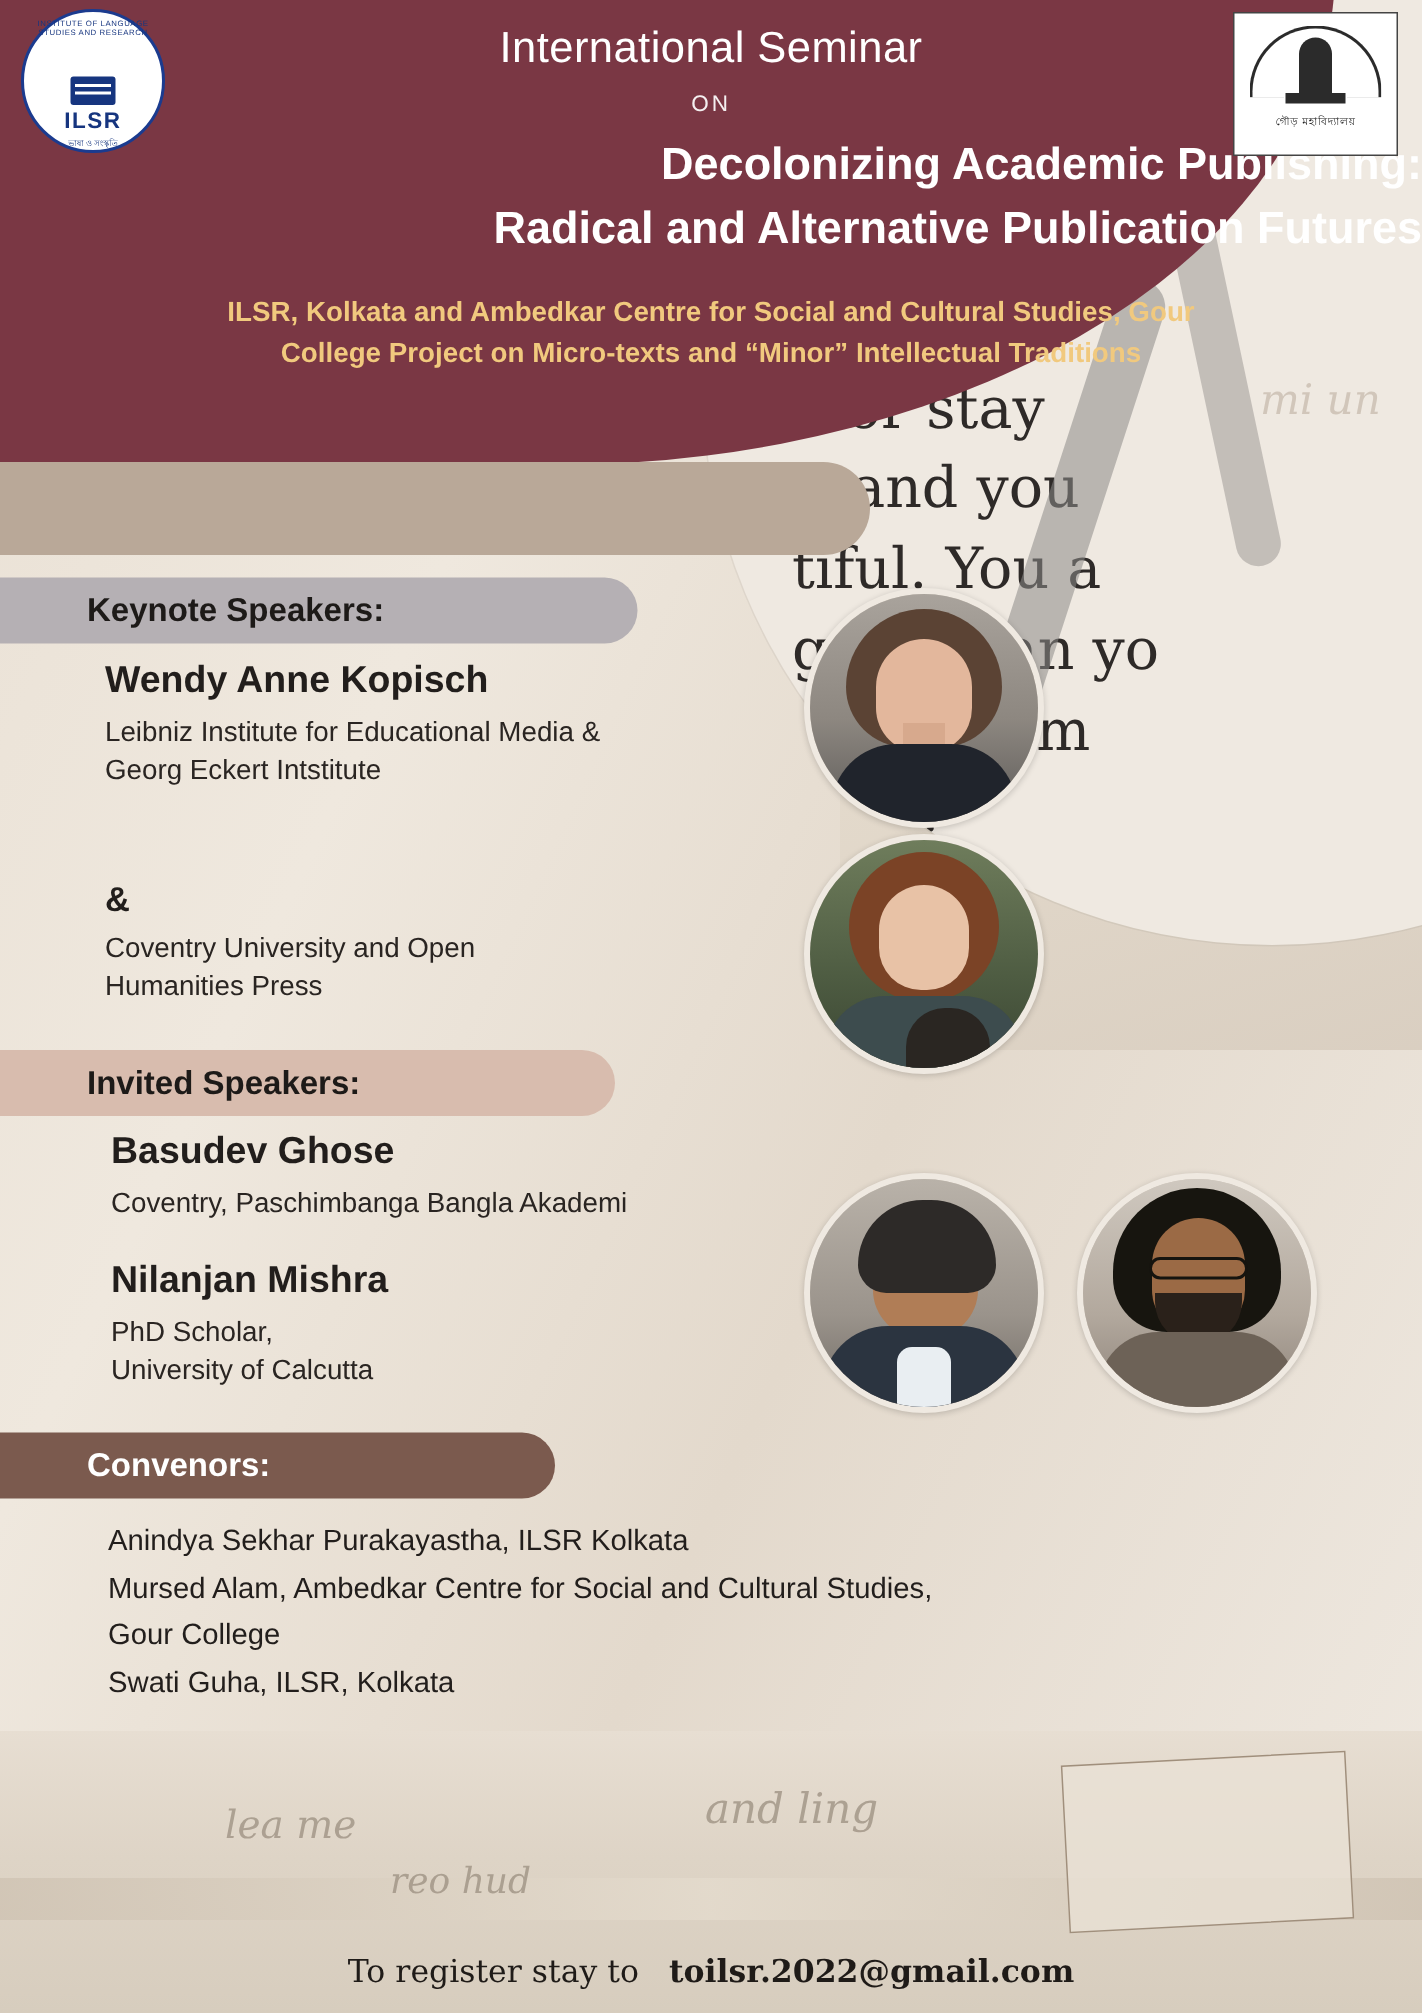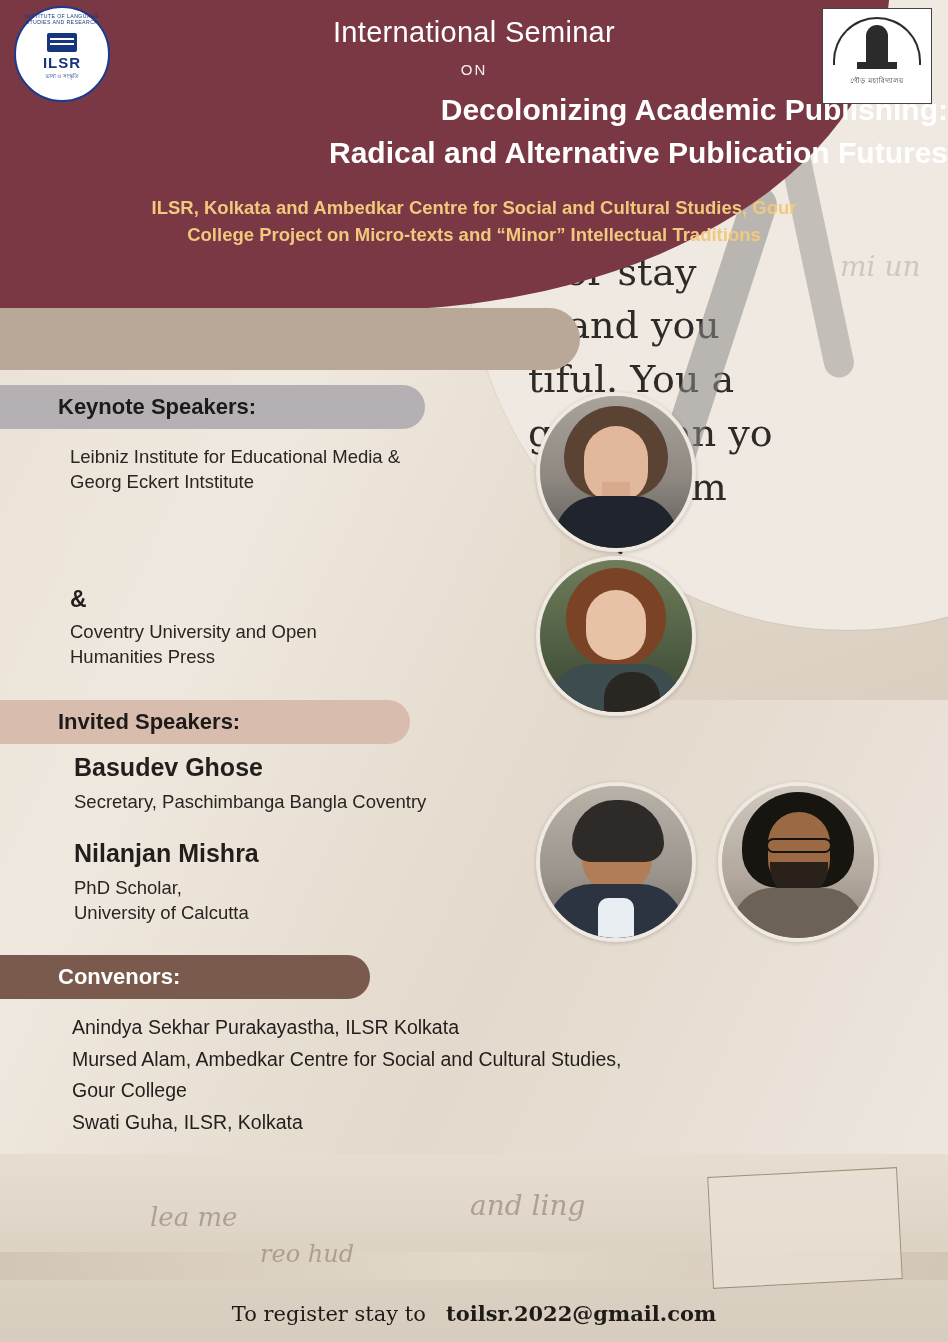--- a/index.html
+++ b/index.html
@@ -119,21 +119,21 @@
   .subtitle-line {
     margin: 22px auto 0; width: 700px;
     color: #f1c97e; font-size: 18.5px; font-weight: bold; line-height: 1.45;
   }
 
   
   .logo-left {
     position: absolute; left: 14px; top: 6px;
     width: 96px; height: 96px; border-radius: 50%;
     background: #fff;
-    display: flex; align-items: center; justify-content: center;
+    display: flex; align-items: center; justify-content: flex-end;
     flex-direction: column;
     border: 2px solid #1b3b8f;
   }
   .logo-left .ring-txt {
     position: absolute; top: 5px; left: 0; right: 0;
     font-size: 5.2px; color: #16357f; letter-spacing: .4px; text-align: center;
   }
   .logo-left .book {
     width: 30px; height: 19px; margin-top: 6px;
     background: #16357f;
@@ -323,20 +323,21 @@
   </div>
 
   <div class="date-pill">
     <div class="txt">
     </div>
   </div>
 
   <div class="pill pill-keynote">Keynote Speakers:</div>
 
   <div class="block kn1">
+    <div class="name">Wendy Anne Kopisch</div>
     <div class="aff" style="margin-top:6px;">Leibniz Institute for Educational Media &amp;</div>
     <div class="aff">Georg Eckert Intstitute</div>
   </div>
 
   <div class="block kn2">
     <div class="amp">&amp;</div>
     <div class="aff" style="margin-top:6px;">Coventry University and Open</div>
     <div class="aff">Humanities Press</div>
   </div>
 
@@ -354,21 +355,21 @@
         <div class="skin"></div>
         <div class="body"></div>
         <div class="cat"></div>
     </div>
   </div>
 
   <div class="pill pill-invited">Invited Speakers:</div>
 
   <div class="block inv1">
     <div class="name">Basudev Ghose</div>
-    <div class="aff" style="margin-top:6px;">Secretary, Paschimbanga Bangla Coventry</div>
+    <div class="aff" style="margin-top:6px;">Coventry, Paschimbanga Bangla Akademi</div>
   </div>
 
   <div class="block inv2">
     <div class="name">Nilanjan Mishra</div>
     <div class="aff" style="margin-top:6px;">PhD Scholar,</div>
     <div class="aff">University of Calcutta</div>
   </div>
 
   <div class="photo ph3">
     <div class="face p3">

